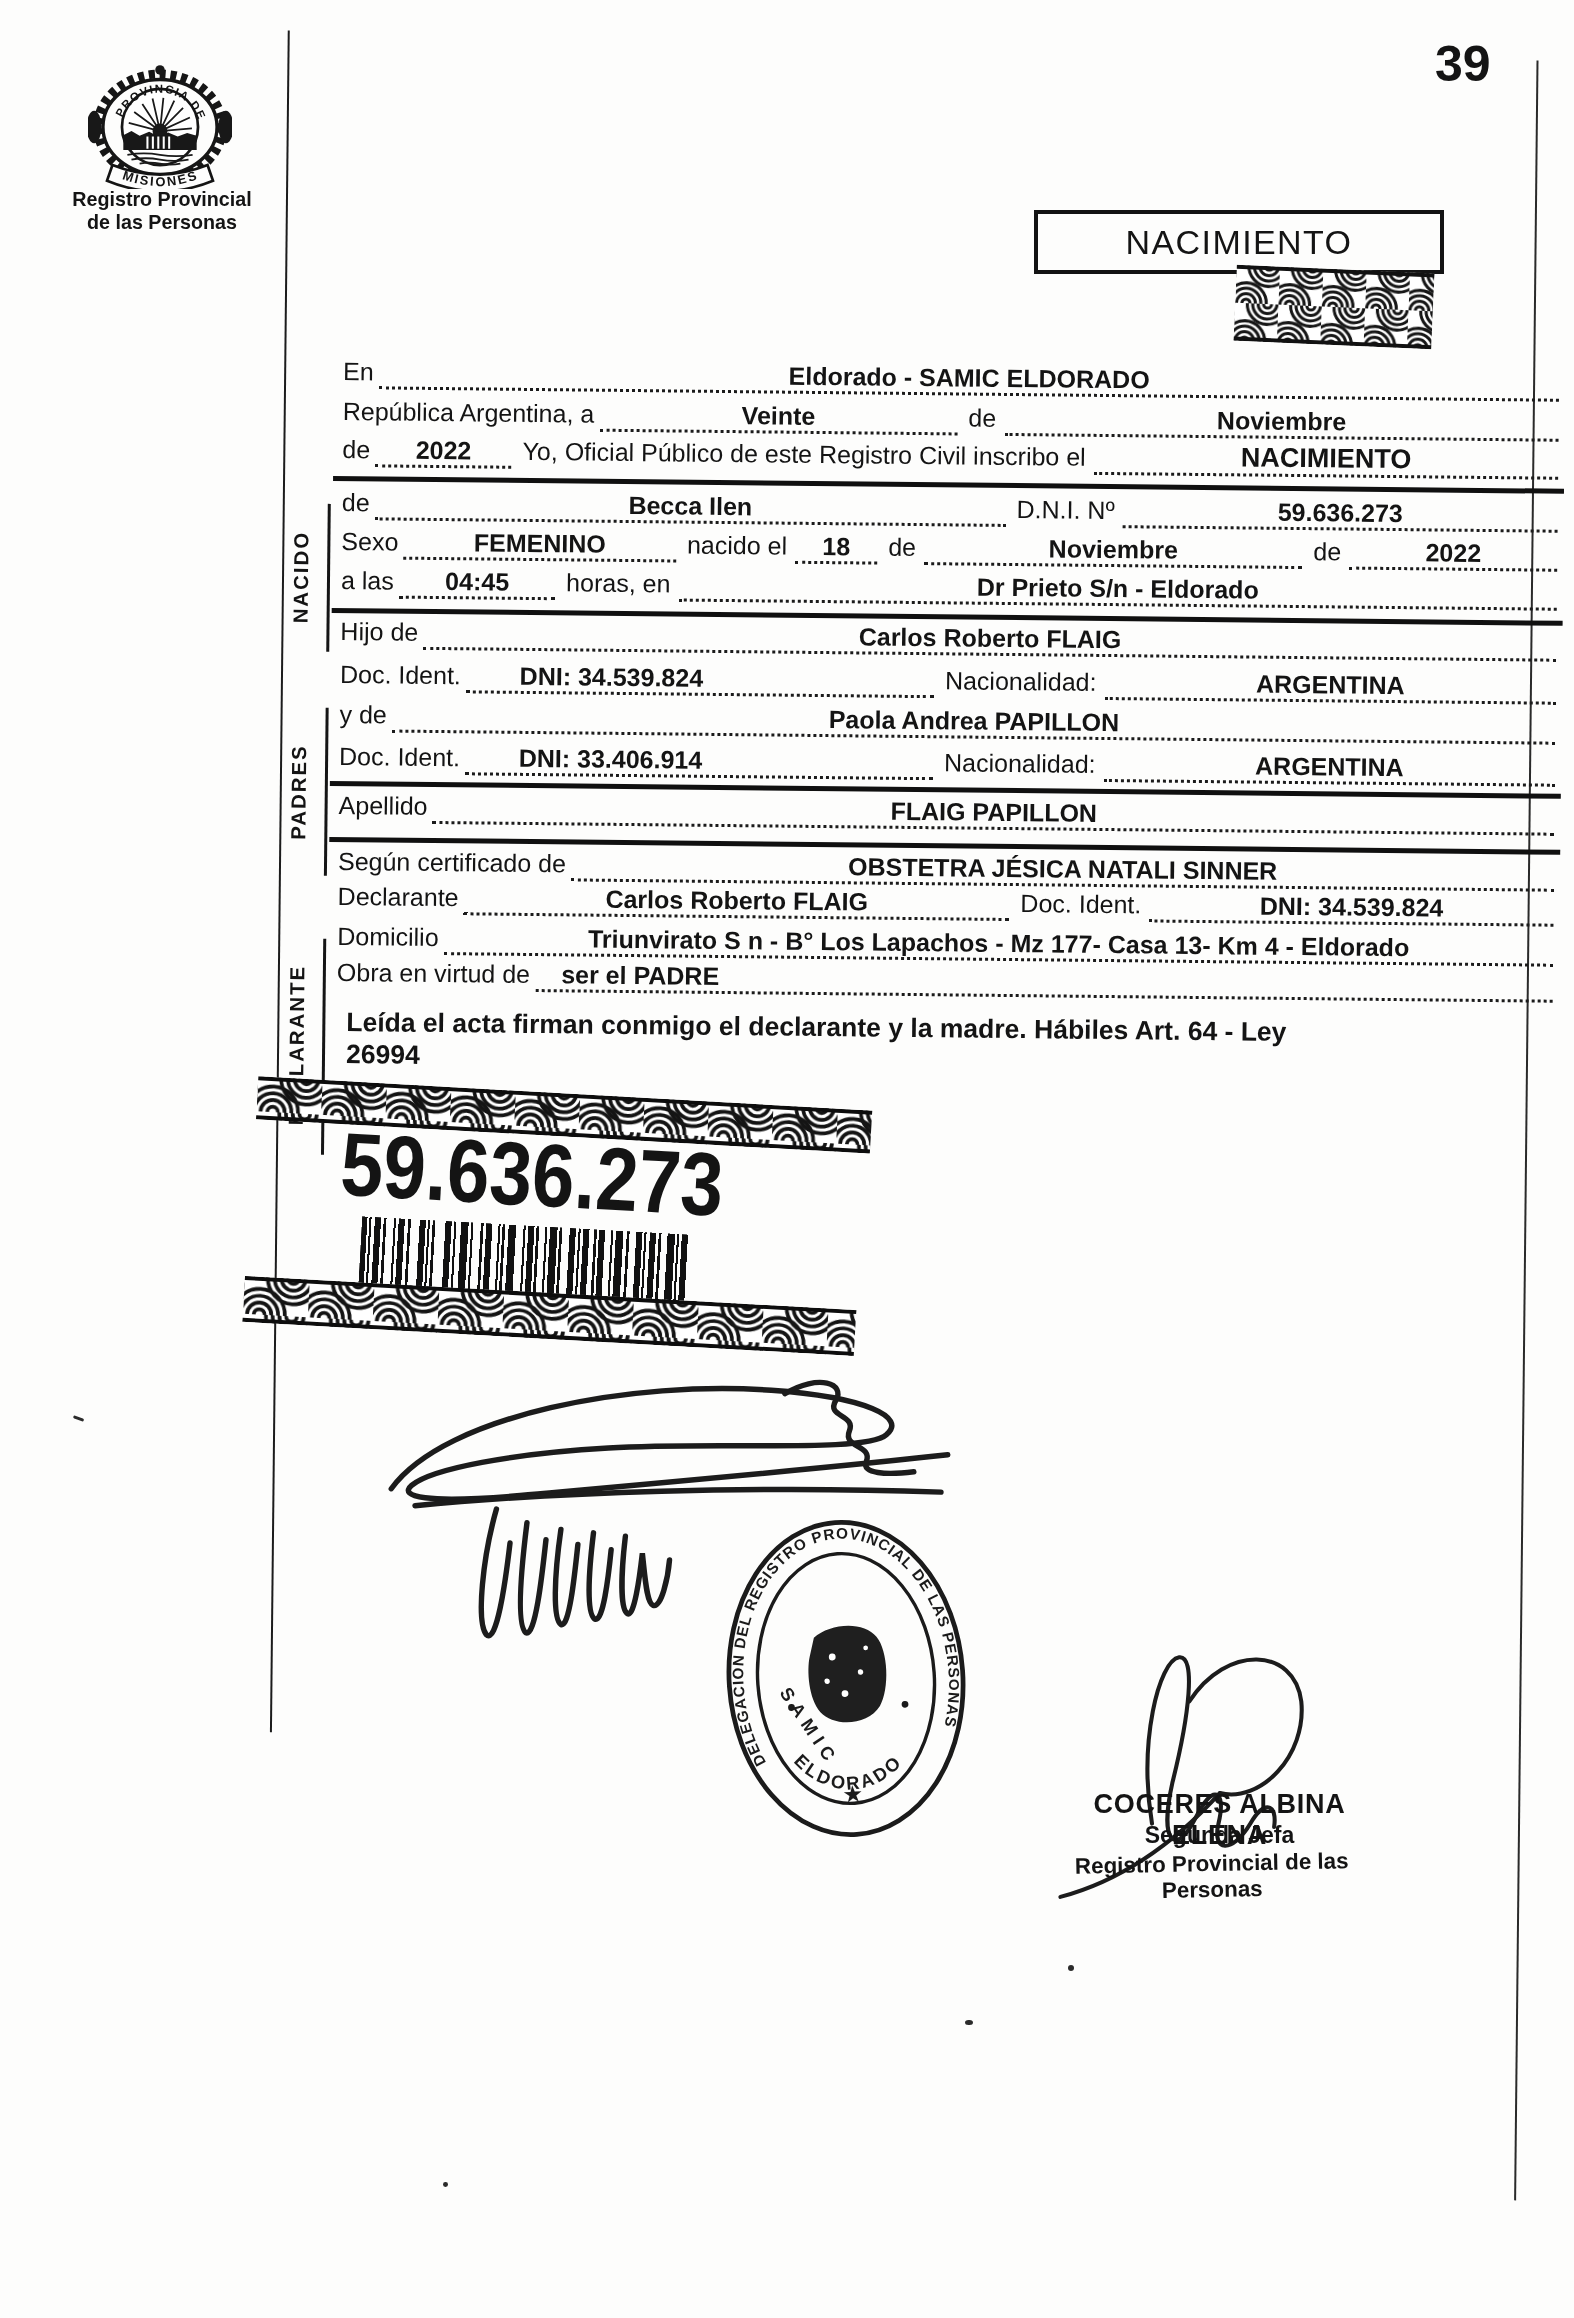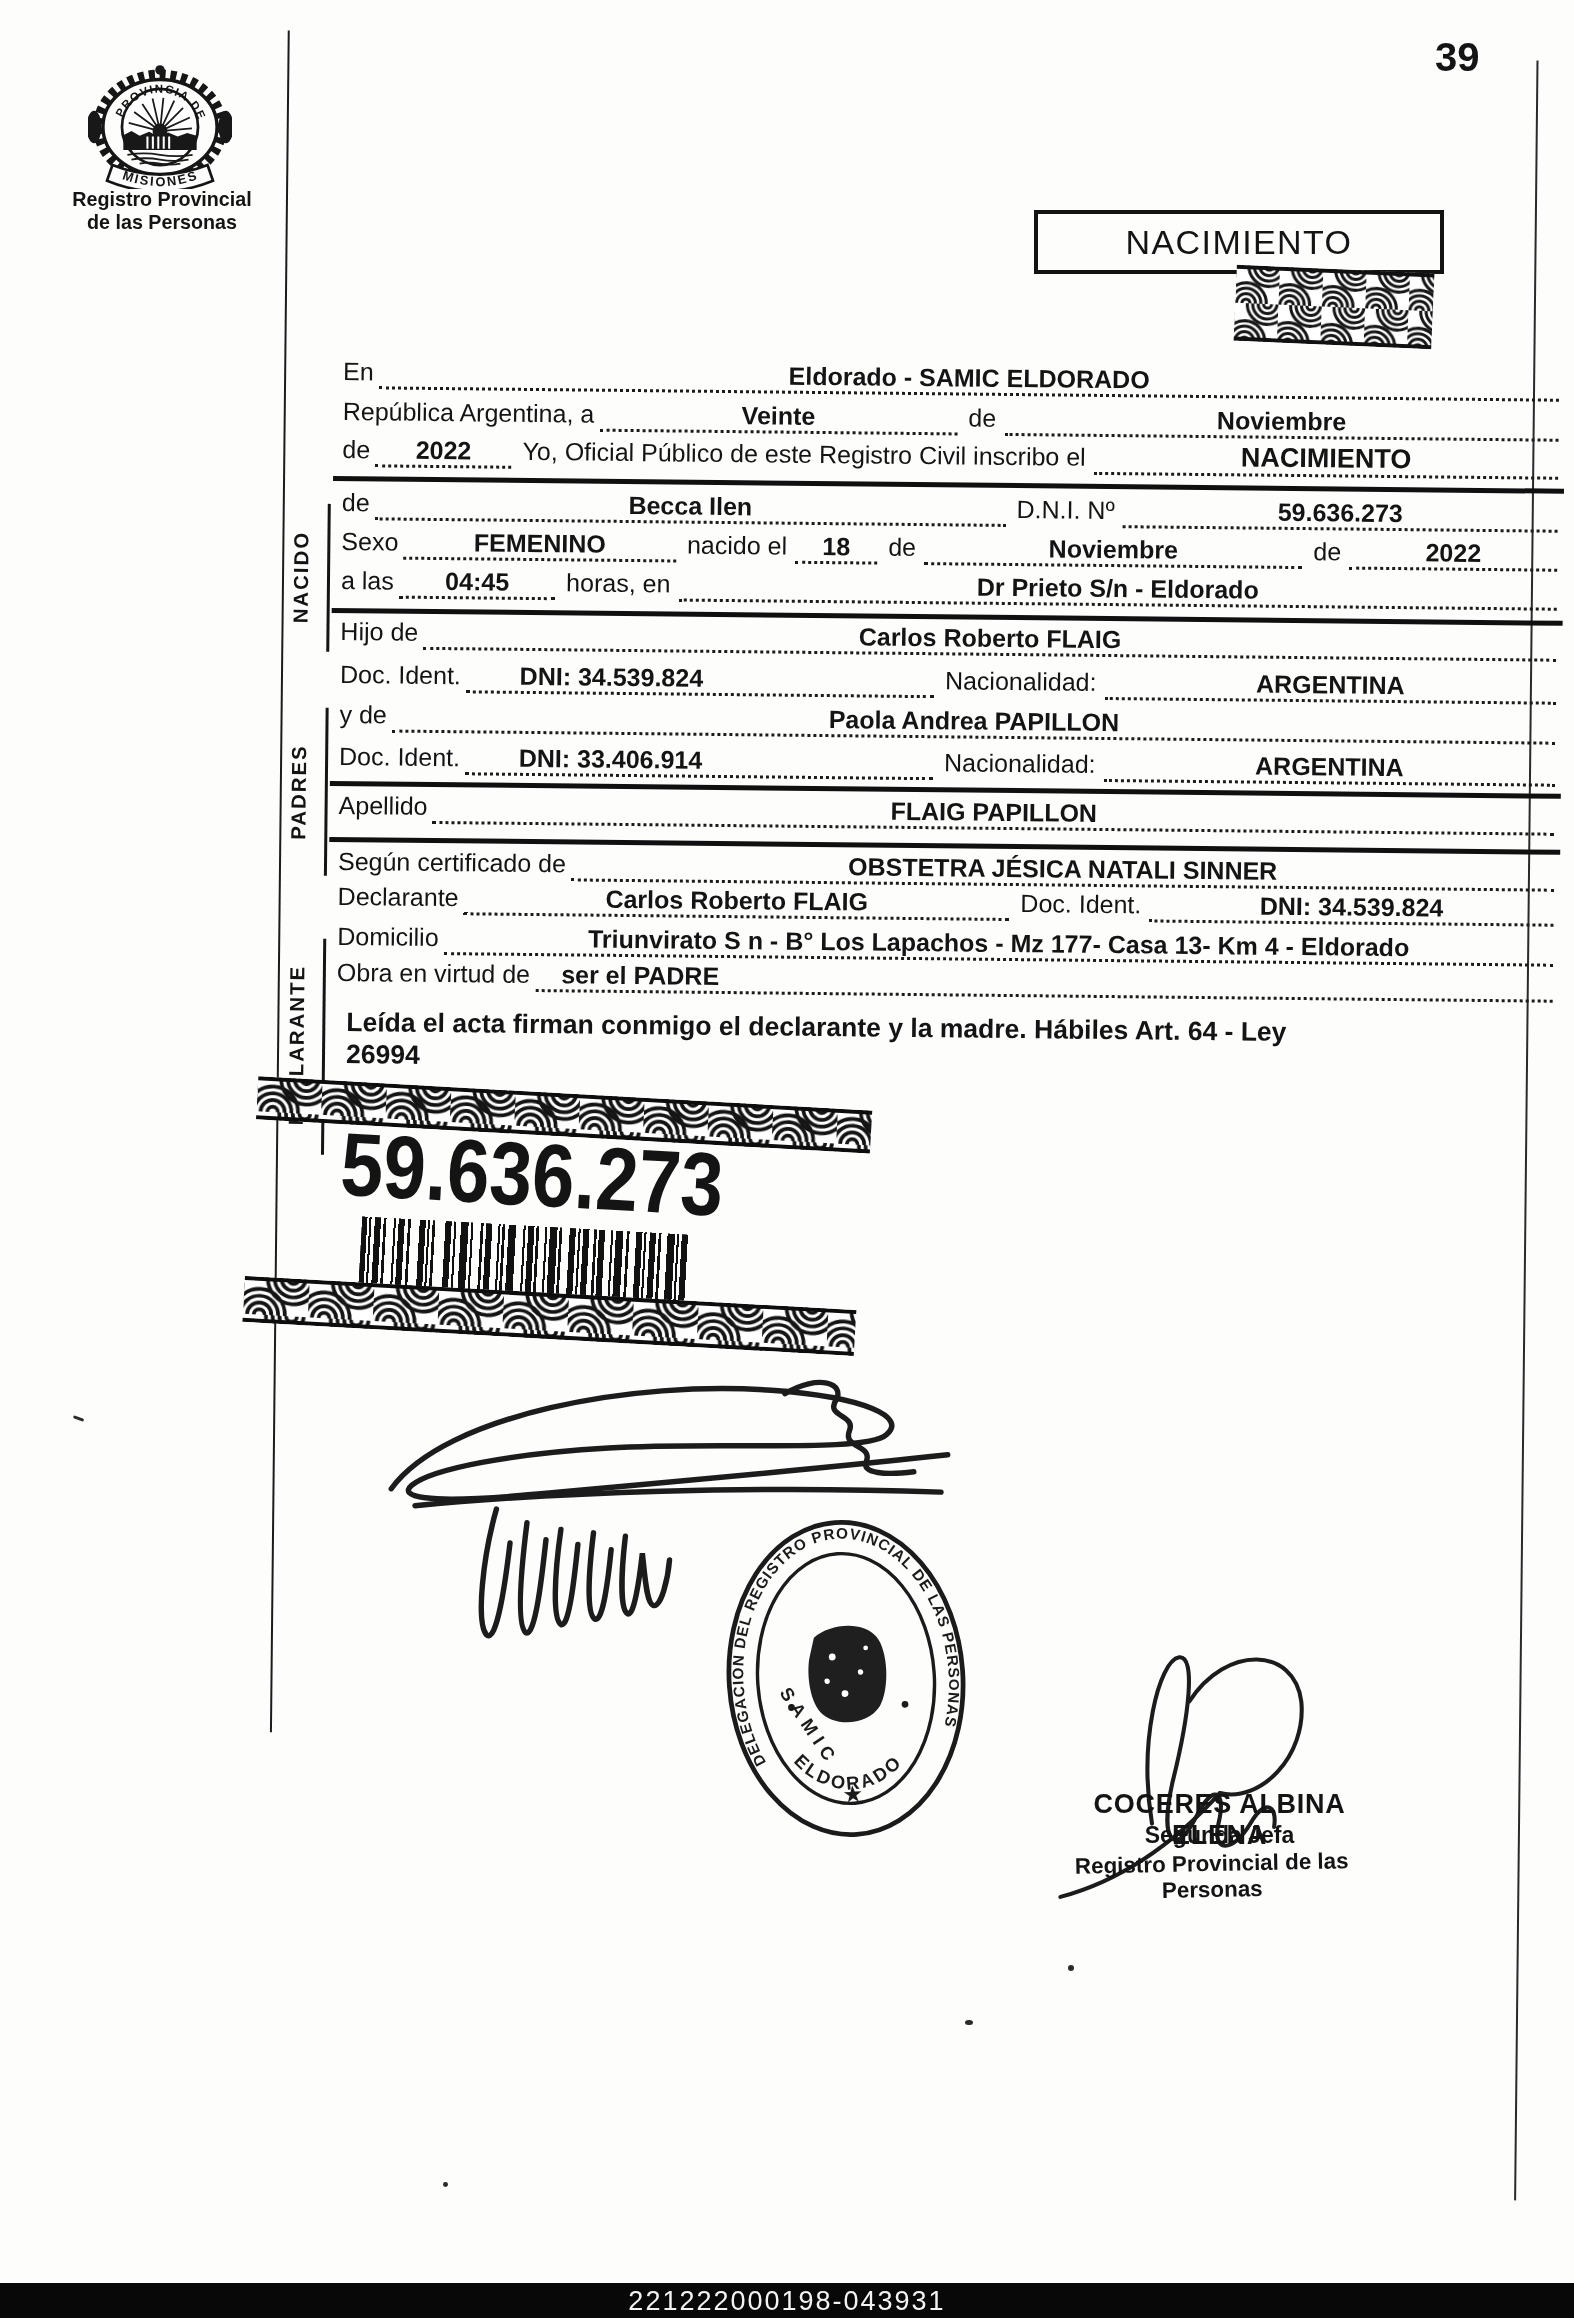--- a/index.html
+++ b/index.html
@@ -1,19 +1,19 @@
 <!DOCTYPE html>
 <html style="font-size:11px"><head>
 <meta charset="utf-8">
 <style>
   html,body{margin:0;padding:0;background:#9a9a9a;}
   #page{position:relative;width:1574px;height:2319px;background:#fdfdfc;overflow:hidden;
         font-family:"Liberation Sans",sans-serif;color:#141414;}
   
-  .pagenum{position:absolute;left:1435px;top:35px;font-size:40px;font-weight:700;}
+  .pagenum{position:absolute;left:1435px;top:35px;font-size:50px;font-weight:700;}
   .title{position:absolute;left:651px;top:125px;font-family:"Liberation Mono",monospace;
          font-weight:700;font-size:33px;letter-spacing:5.4px;white-space:nowrap;}
   .emblem{position:absolute;left:88px;top:65px;}
   .emblem-caption{position:absolute;left:71px;top:188px;width:182px;text-align:center;
                   font-size:19.7px;font-weight:700;line-height:1.18;}
   table.rectable{position:absolute;left:401px;top:204px;width:423px;border-collapse:collapse;}
   table.rectable td{border:3.4px solid #161616;width:33.3%;height:46px;text-align:center;
                     font-size:26px;padding:0;}
   .typebox{position:absolute;left:1034px;top:210px;width:402px;height:56px;border:4.1px solid #131313;
            display:flex;align-items:center;justify-content:center;font-size:34px;letter-spacing:1.4px;}
@@ -362,18 +362,15 @@
   </svg>
   <div class="sig-name">COCERES ALBINA ELENA</div>
   <div class="sig-title">Segunda Jefa</div>
   <div class="sig-office">Registro Provincial de las Personas</div>
 
   <div class="noise" style="left:1068px;top:1965px;width:6.1px;height:6.1px;"></div>
   <div class="noise" style="left:965px;top:2020px;width:7.5px;height:5.4px;"></div>
   <div class="noise" style="left:443px;top:2182px;width:4.8px;height:4.8px;"></div>
   <div class="noise" style="left:73px;top:1417px;width:11px;height:3.4px;border-radius:1.4px;transform:rotate(20deg);"></div>
 
-  <div class="bottombar">
-    <span>221222000198-043931</span>
-  </div>
 
 </div>
 
 
 </body></html>

